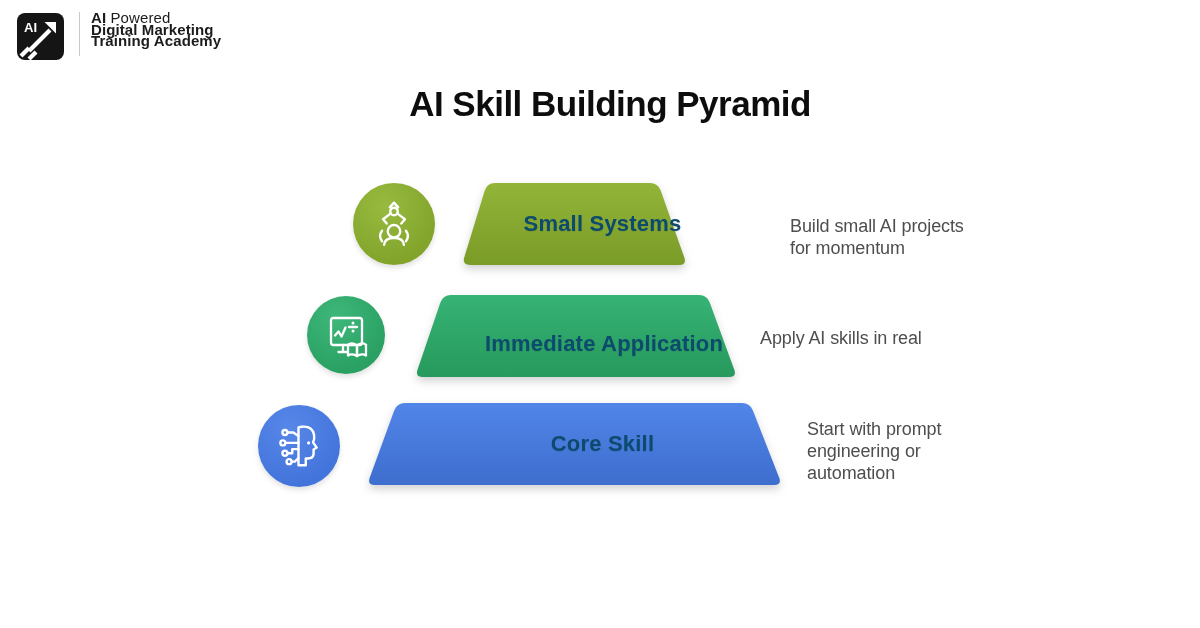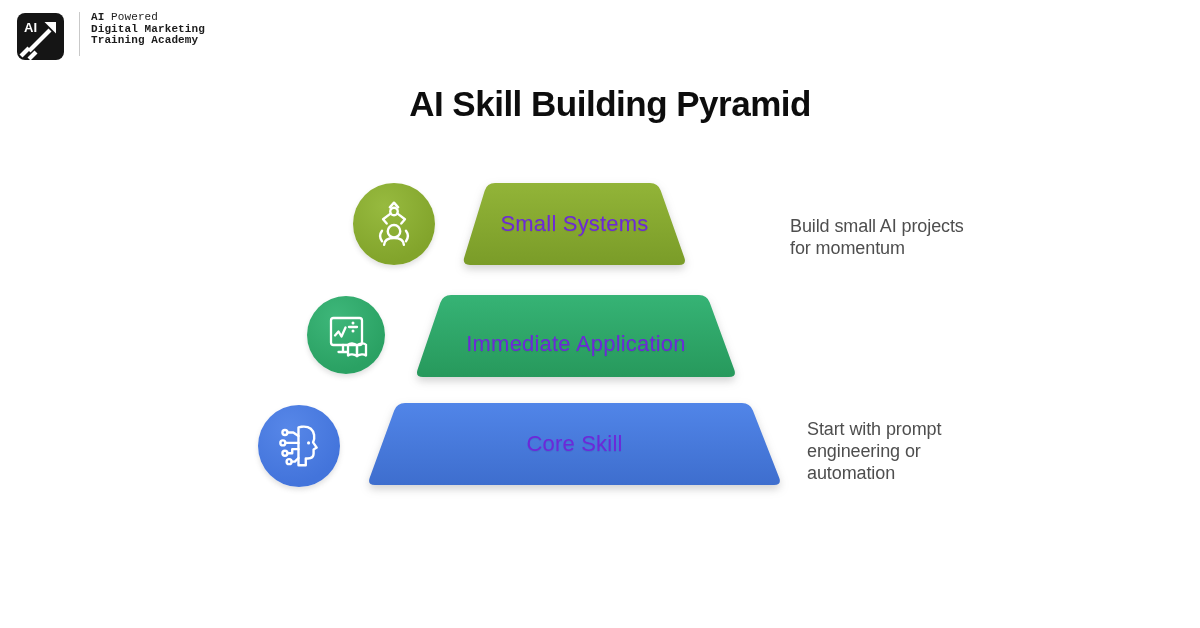--- a/index.html
+++ b/index.html
@@ -4,36 +4,37 @@
 <style>
   html,body{margin:0;padding:0;background:#ffffff;}
   .canvas{
     position:relative;width:1200px;height:628px;background:#ffffff;overflow:hidden;
     font-family:"Liberation Sans","DejaVu Sans",sans-serif;
   }
   
   .logo{position:absolute;left:16px;top:12px;display:flex;align-items:flex-start;}
   .logo-mark{display:block;}
   .logo-divider{width:1px;height:44px;background:#c9c9c9;margin:0 11px 0 13px;}
-  .logo-text{font-size:11px;line-height:11.5px;color:#1c1c1c;letter-spacing:.1px;font-family:Liberation Mono, monospace;}
+  .logo-text{font-size:15px;line-height:11.5px;color:#1c1c1c;letter-spacing:.1px;}
   .logo-text .b{font-weight:bold;}
   
   .page-title{
     position:absolute;left:10px;top:84px;width:1200px;margin:0;text-align:center;
     font-size:35px;font-weight:bold;letter-spacing:-.5px;color:#0d0d0d;
   }
   
   .trap{position:absolute;overflow:visible;filter:drop-shadow(0 4px 4px rgba(90,90,90,.28));}
   .t1{left:462px;top:183px;}
   .t2{left:415px;top:295px;}
   .t3{left:367px;top:403px;}
   .band-label{
     position:absolute;display:flex;align-items:center;justify-content:center;
-    color:#6d28d9;font-weight:normal;font-size:22px;letter-spacing:.2px;
+    color:#0c4a6e;font-weight:bold;font-size:22px;letter-spacing:.2px;
     text-shadow:0 1px 1px rgba(0,0,0,.08);
+    margin-left:28px;
   }
   .l1{left:462px;top:183px;width:225px;height:82px;}
   .l2{left:415px;top:303px;width:322px;height:82px;}
   .l3{left:367px;top:403px;width:415px;height:82px;}
   
   .icon-circle{
     position:absolute;border-radius:50%;display:flex;align-items:center;justify-content:center;
     box-shadow:0 3px 5px rgba(90,90,90,.18);
   }
   .c1{left:353px;top:183px;width:82px;height:82px;
@@ -124,20 +125,21 @@
       <defs>
         <linearGradient id="g2" x1="0" y1="0" x2="0" y2="1">
           <stop offset="0" stop-color="#36b375"></stop>
           <stop offset="1" stop-color="#27995c"></stop>
         </linearGradient>
       </defs>
       <path d="M36,0 H284 Q292,0 294.7,7.5 L319.2,74.5 Q322,82 314,82 H8 Q0,82 2.6,74.4 L25.4,7.6 Q28,0 36,0 Z" fill="url(#g2)"></path>
     </svg>
     <div class="band-label l2">Immediate Application</div>
     <div class="desc d2">
+      <div>Apply AI skills in real</div>
     </div>
   </section>
 
   <section>
     <div class="icon-circle c3">
       <svg class="line-icon" width="50" height="50" viewBox="0 0 48 48">
         <path d="M26.5,5.5 C34.5,4.5 38,9 38.5,13.5 C39,16.5 38.5,18.5 37.5,20.5 L41,25.5 L38,27.3 L38,31.5 C38,34.7 35.5,36 32.5,36 L30.5,36 L30.5,42.5 L23.5,42.5 L23.5,6.2 Z"></path>
         <circle class="dot" cx="33.2" cy="21" r="1.5"></circle>
         <circle cx="10.5" cy="11" r="2.4"></circle>
         <path d="M13,11 H18.5 L23.5,14.5"></path>

